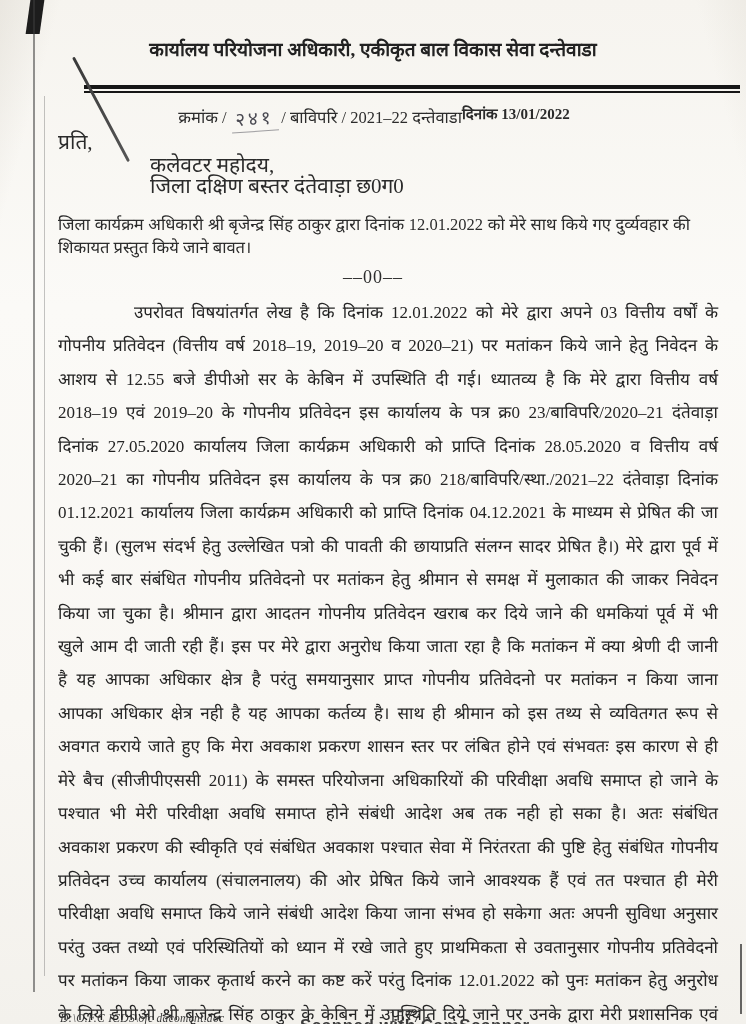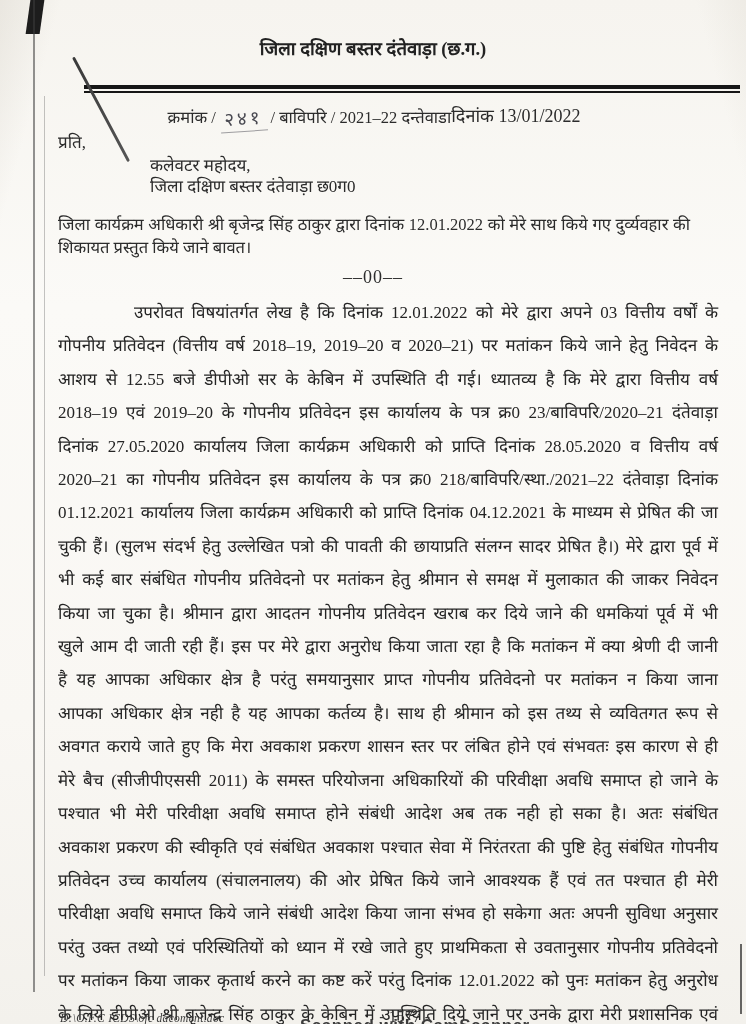--- a/index.html
+++ b/index.html
@@ -33,23 +33,23 @@
   .ref-row { display: flex; justify-content: center; margin: 10px 56px 0 58px; font-size: 16.5px; }
   .ref-left { display: flex; align-items: baseline; gap: 4px; }
   .handwritten {
     font-family: "DejaVu Sans", sans-serif;
     font-size: 19px; color: #4a4a52;
     transform: rotate(-4deg) translateY(2px);
     display: inline-block; letter-spacing: 3px;
     border-bottom: 1px solid rgba(70,70,80,0.5);
     padding: 0 4px;
   }
-  .date-right { font-size: 18px; }
+  .date-right { font-size: 15px; font-weight: bold; }
 
-  .addressee { margin: 2px 0 0 58px; font-size: 17px; line-height: 21px; }
+  .addressee { margin: 2px 0 0 58px; font-size: 21px; line-height: 21px; }
   .addr-lines { margin: 2px 0 0 92px; line-height: 21px; }
 
   .subject-row { display: flex; margin: 16px 56px 0 58px; font-size: 16.5px; }
   .subject-label { width: 92px; flex: none; font-weight: bold; }
   .subject-text { flex: 1; line-height: 23px; text-align: justify; }
 
   .divider { text-align: center; font-size: 18px; margin-top: 8px; letter-spacing: 1px; }
 
   .body-text {
     margin: 8px 30px 0 58px;
@@ -80,21 +80,21 @@
 
 <div class="page">
 
   <div class="corner-mark"></div>
   <div class="edge-line-1"></div>
   <div class="edge-line-2"></div>
   <div class="pen-stroke"></div>
   <div class="right-edge-line"></div>
 
   <div class="header">
-    <div class="h2">जिला दक्षिण बस्तर दंतेवाड़ा (छ.ग.)</div>
+    <div class="h1">कार्यालय परियोजना अधिकारी, एकीकृत बाल विकास सेवा दन्तेवाडा</div>
   </div>
 
   <div class="rule-wrap">
     <div class="rule-a"></div>
     <div class="rule-b"></div>
   </div>
 
   <div class="ref-row">
     <div class="ref-left">
       <span>क्रमांक /</span>

